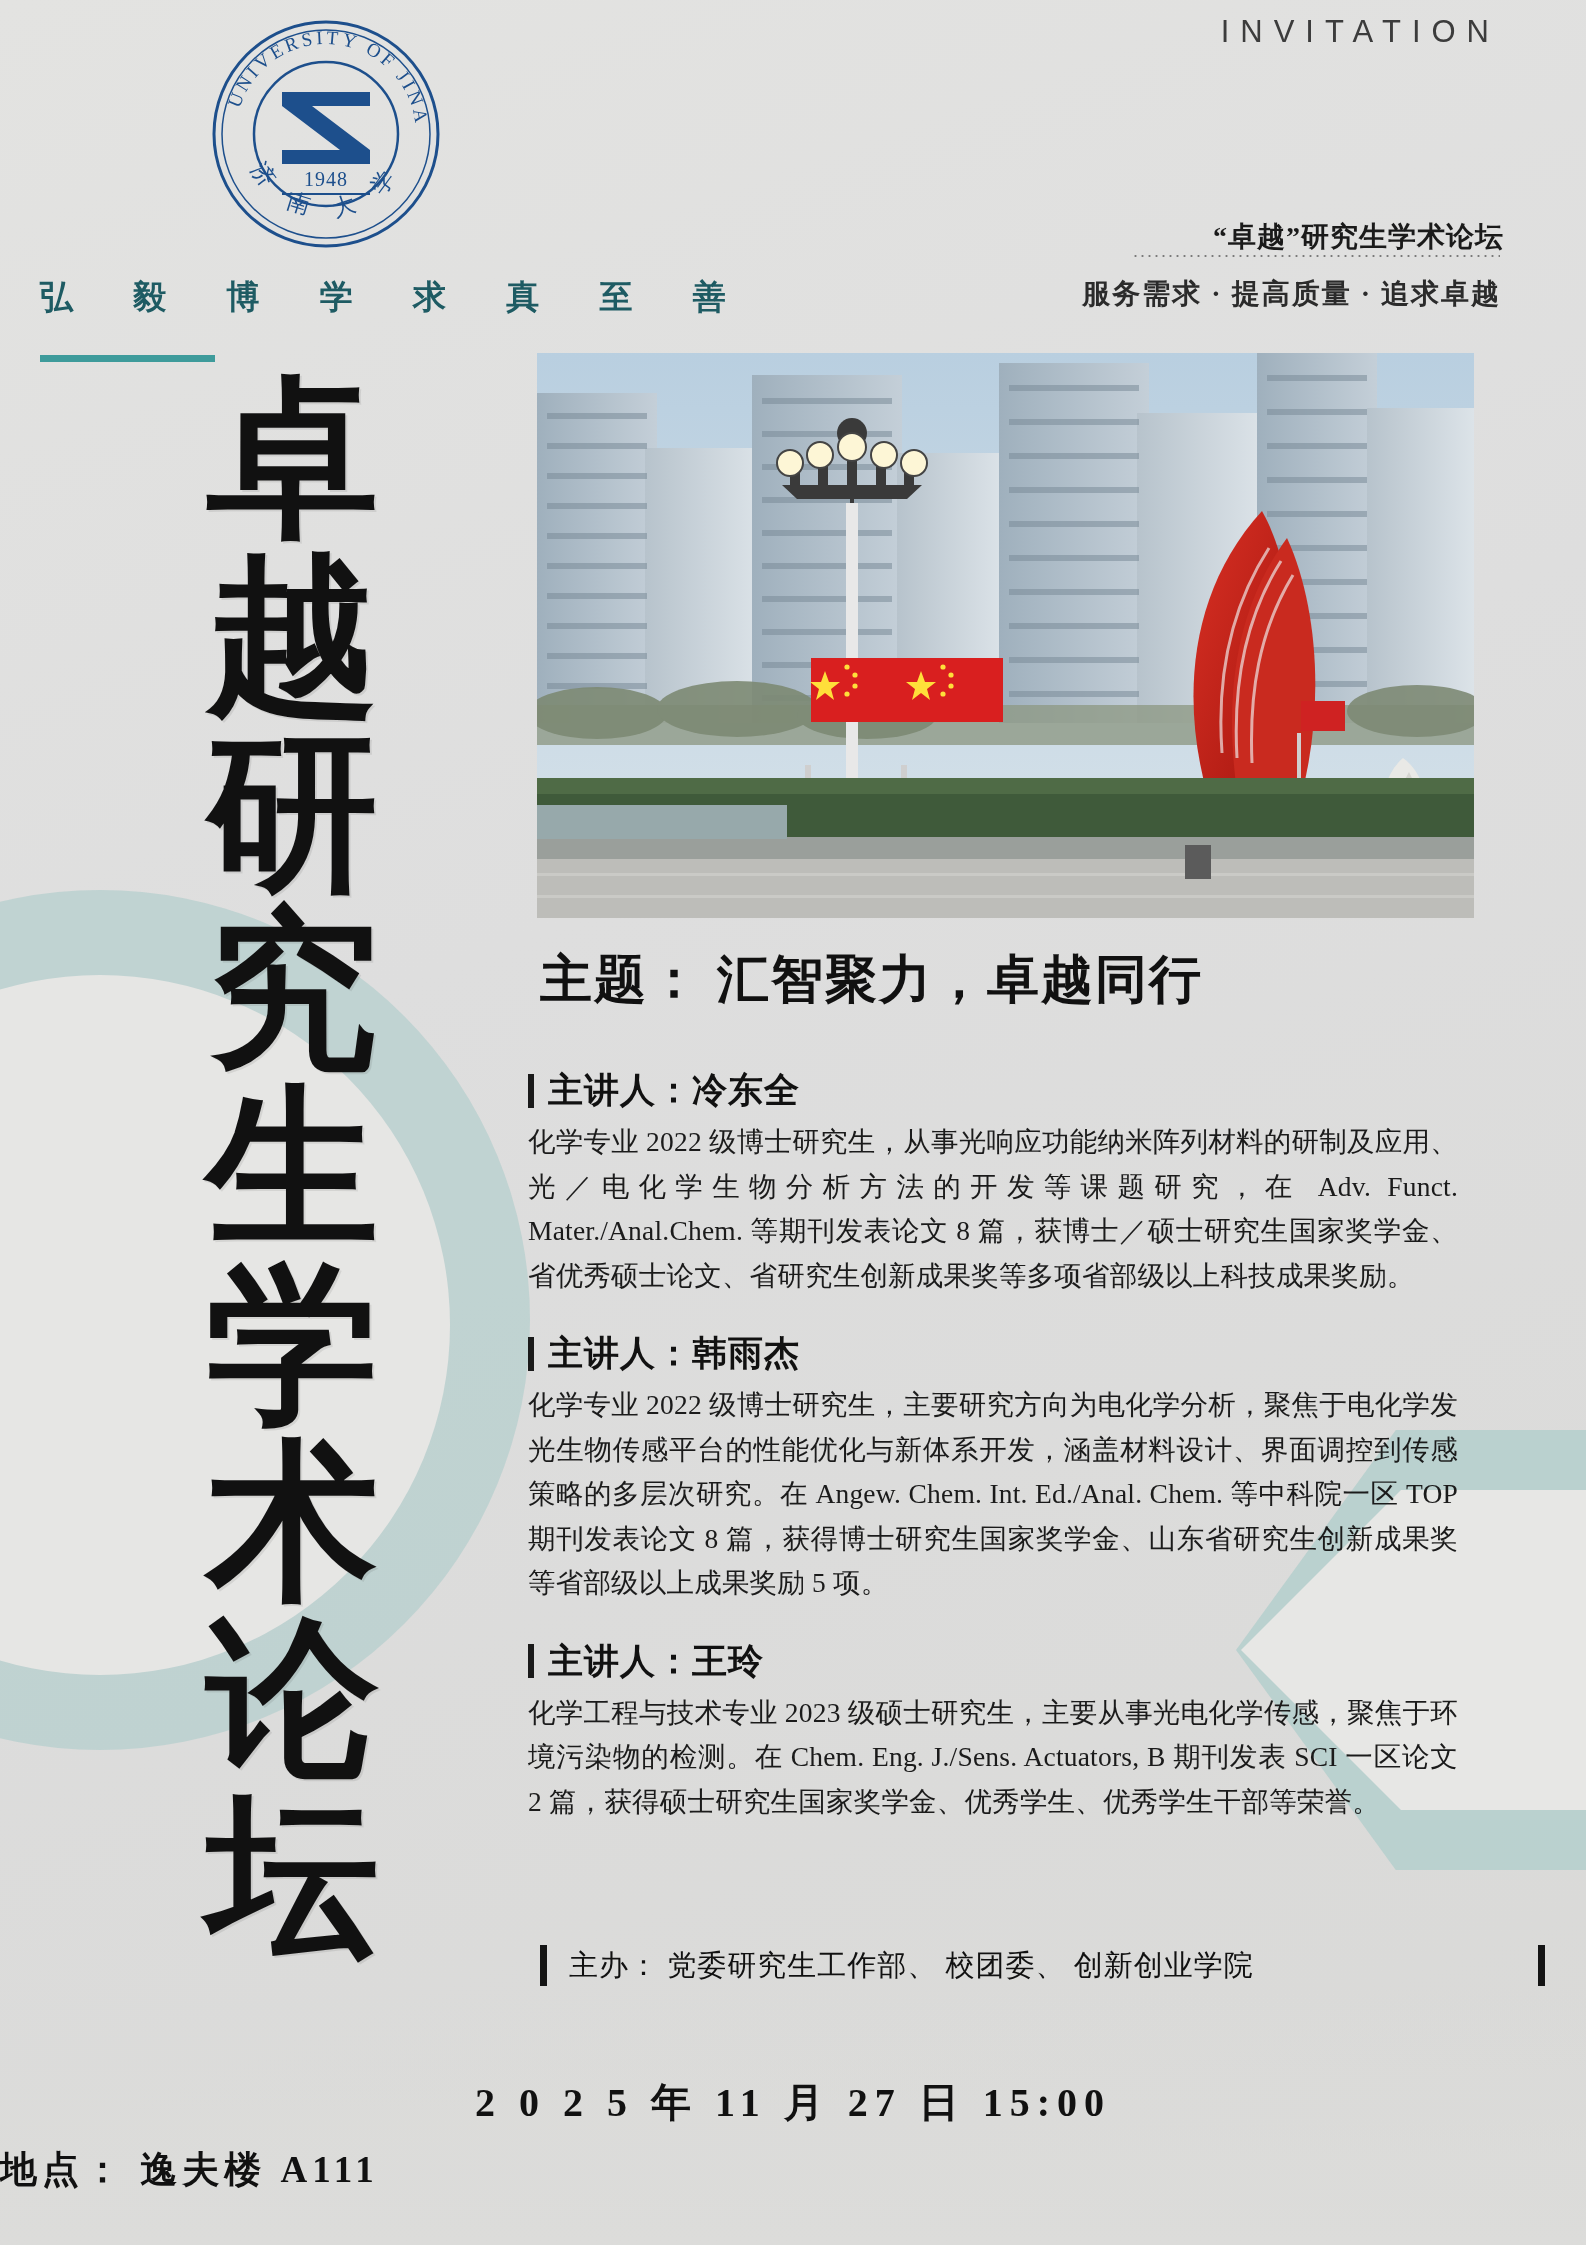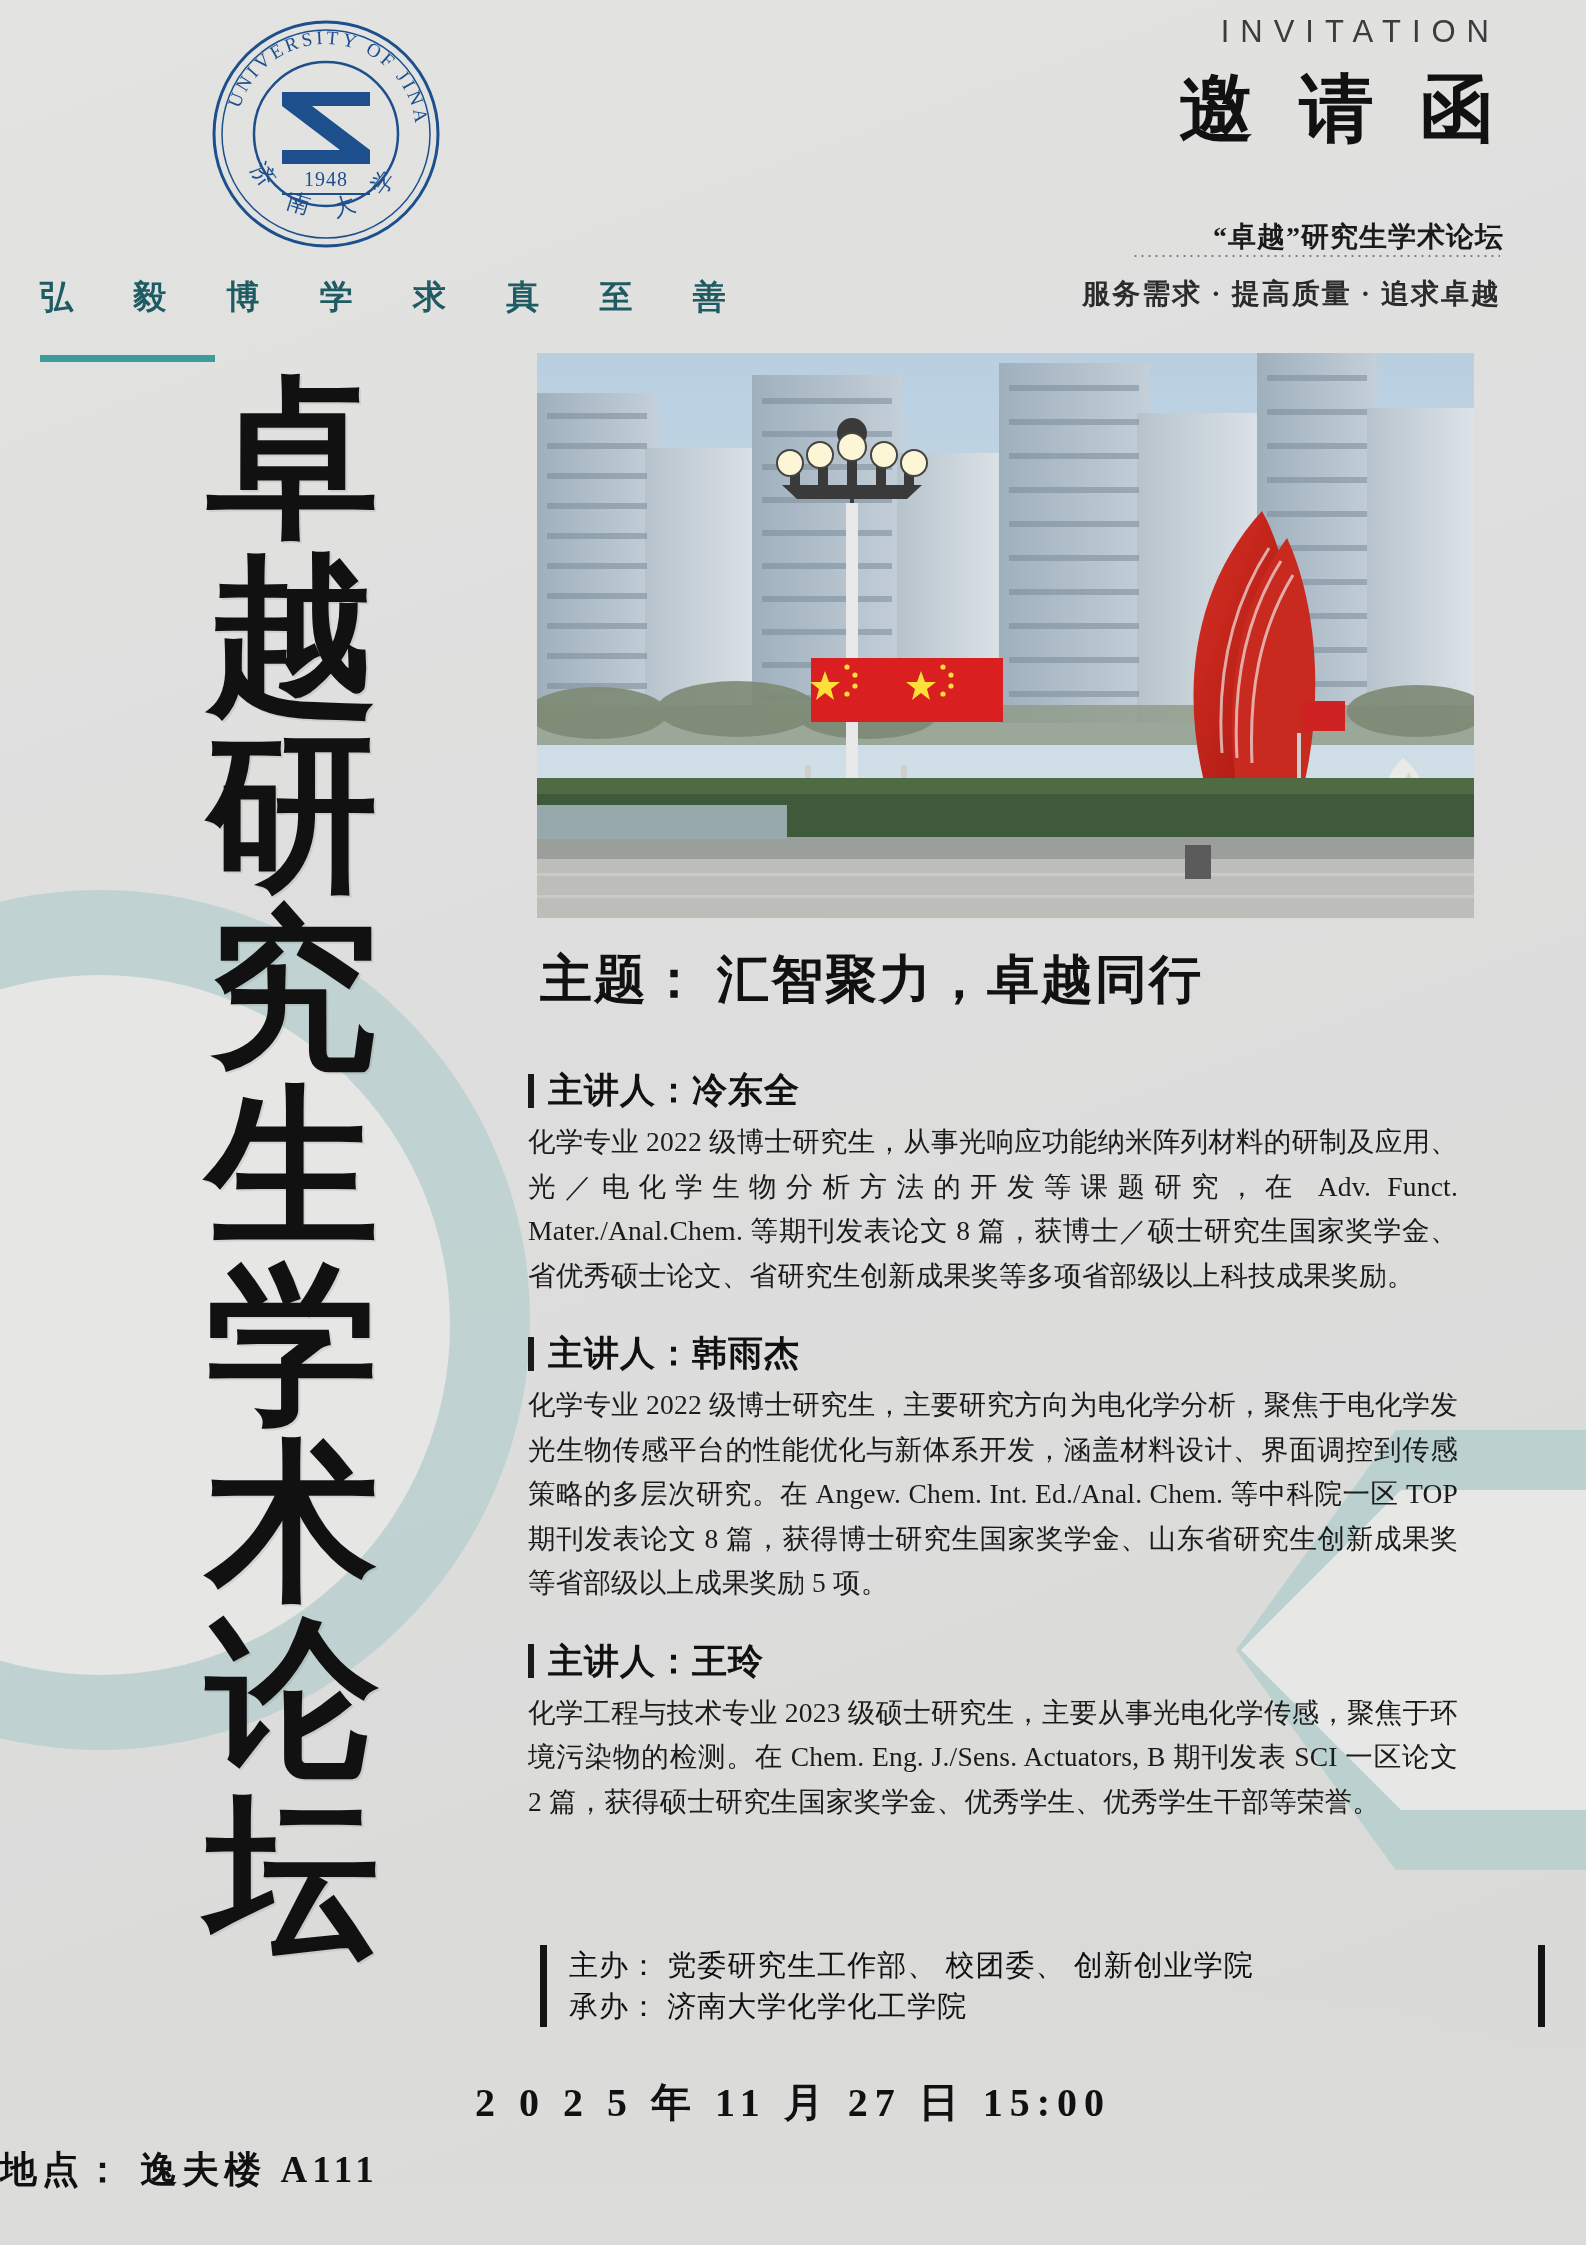--- a/index.html
+++ b/index.html
@@ -323,21 +323,20 @@
     <span>研</span>
     <span>究</span>
     <span>生</span>
     <span>学</span>
     <span>术</span>
     <span>论</span>
     <span>坛</span>
   </div>
 
   <div class="inv-en">INVITATION</div>
-  <div class="inv-cn">邀 请 函</div>
   <div class="inv-sub">“卓越”研究生学术论坛</div>
   <div class="inv-sub-dots"></div>
   <div class="inv-slogan">服务需求 · 提高质量 · 追求卓越</div>
 
   <div class="photo">
     <svg width="937" height="565" viewBox="0 0 937 565" xmlns="http://www.w3.org/2000/svg">
       <defs>
         <linearGradient id="sky" x1="0" y1="0" x2="0" y2="1">
           <stop offset="0%" stop-color="#b9cfe0"></stop>
           <stop offset="100%" stop-color="#d8e3ea"></stop>
@@ -534,24 +533,20 @@
 
   </div>
 
   <div class="orgs">
     <div class="org-bar"></div>
     <div class="org-lines">
       <div>
         <span>主办：</span>
         <span>党委研究生工作部、 校团委、 创新创业学院</span>
       </div>
-      <div>
-        <span>承办：</span>
-        <span>济南大学化学化工学院</span>
-      </div>
     </div>
     <div class="org-bar-right"></div>
   </div>
 
   <div class="dt">2 0 2 5 年 11 月 27 日  15:00</div>
   <div class="place">地点： 逸夫楼 A111</div>
 
 </div>
 
 </body></html>

